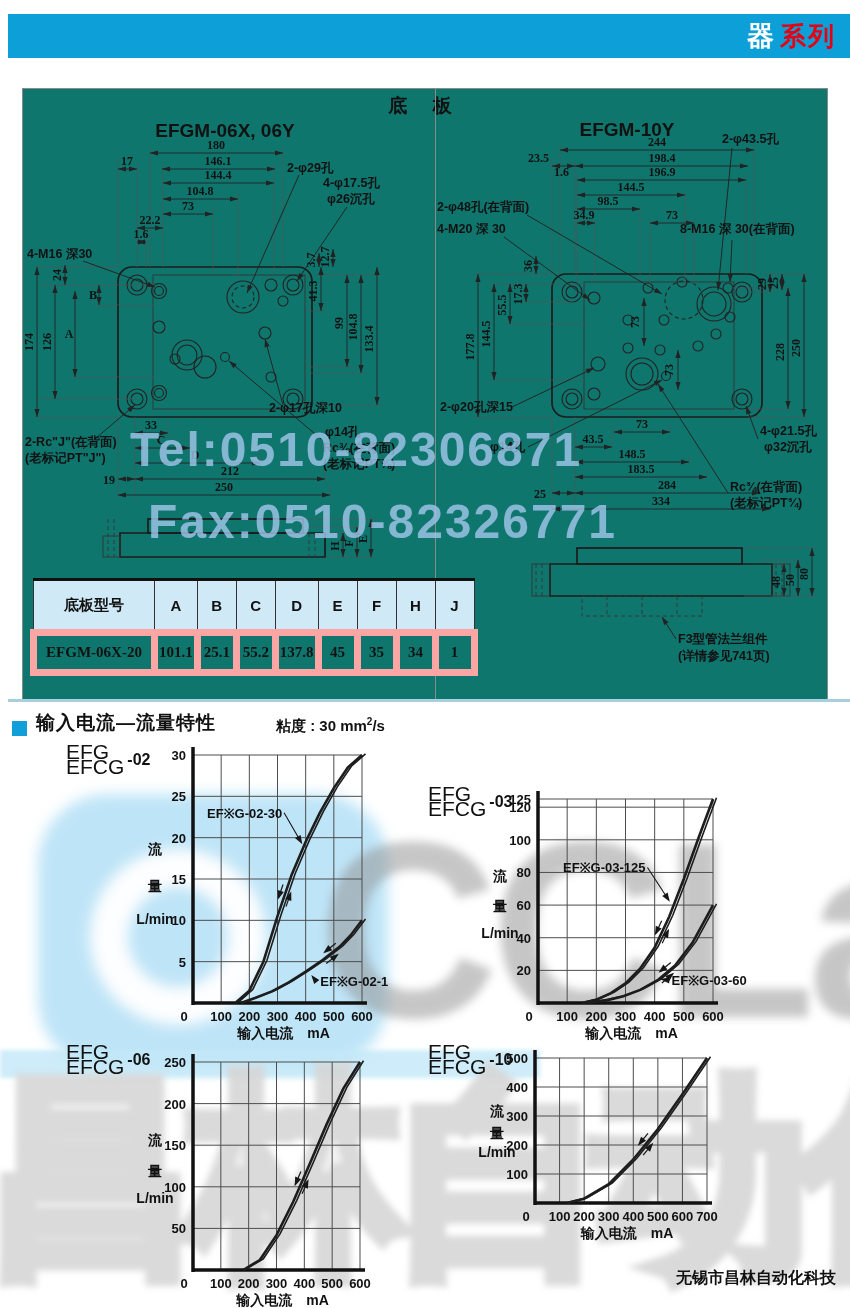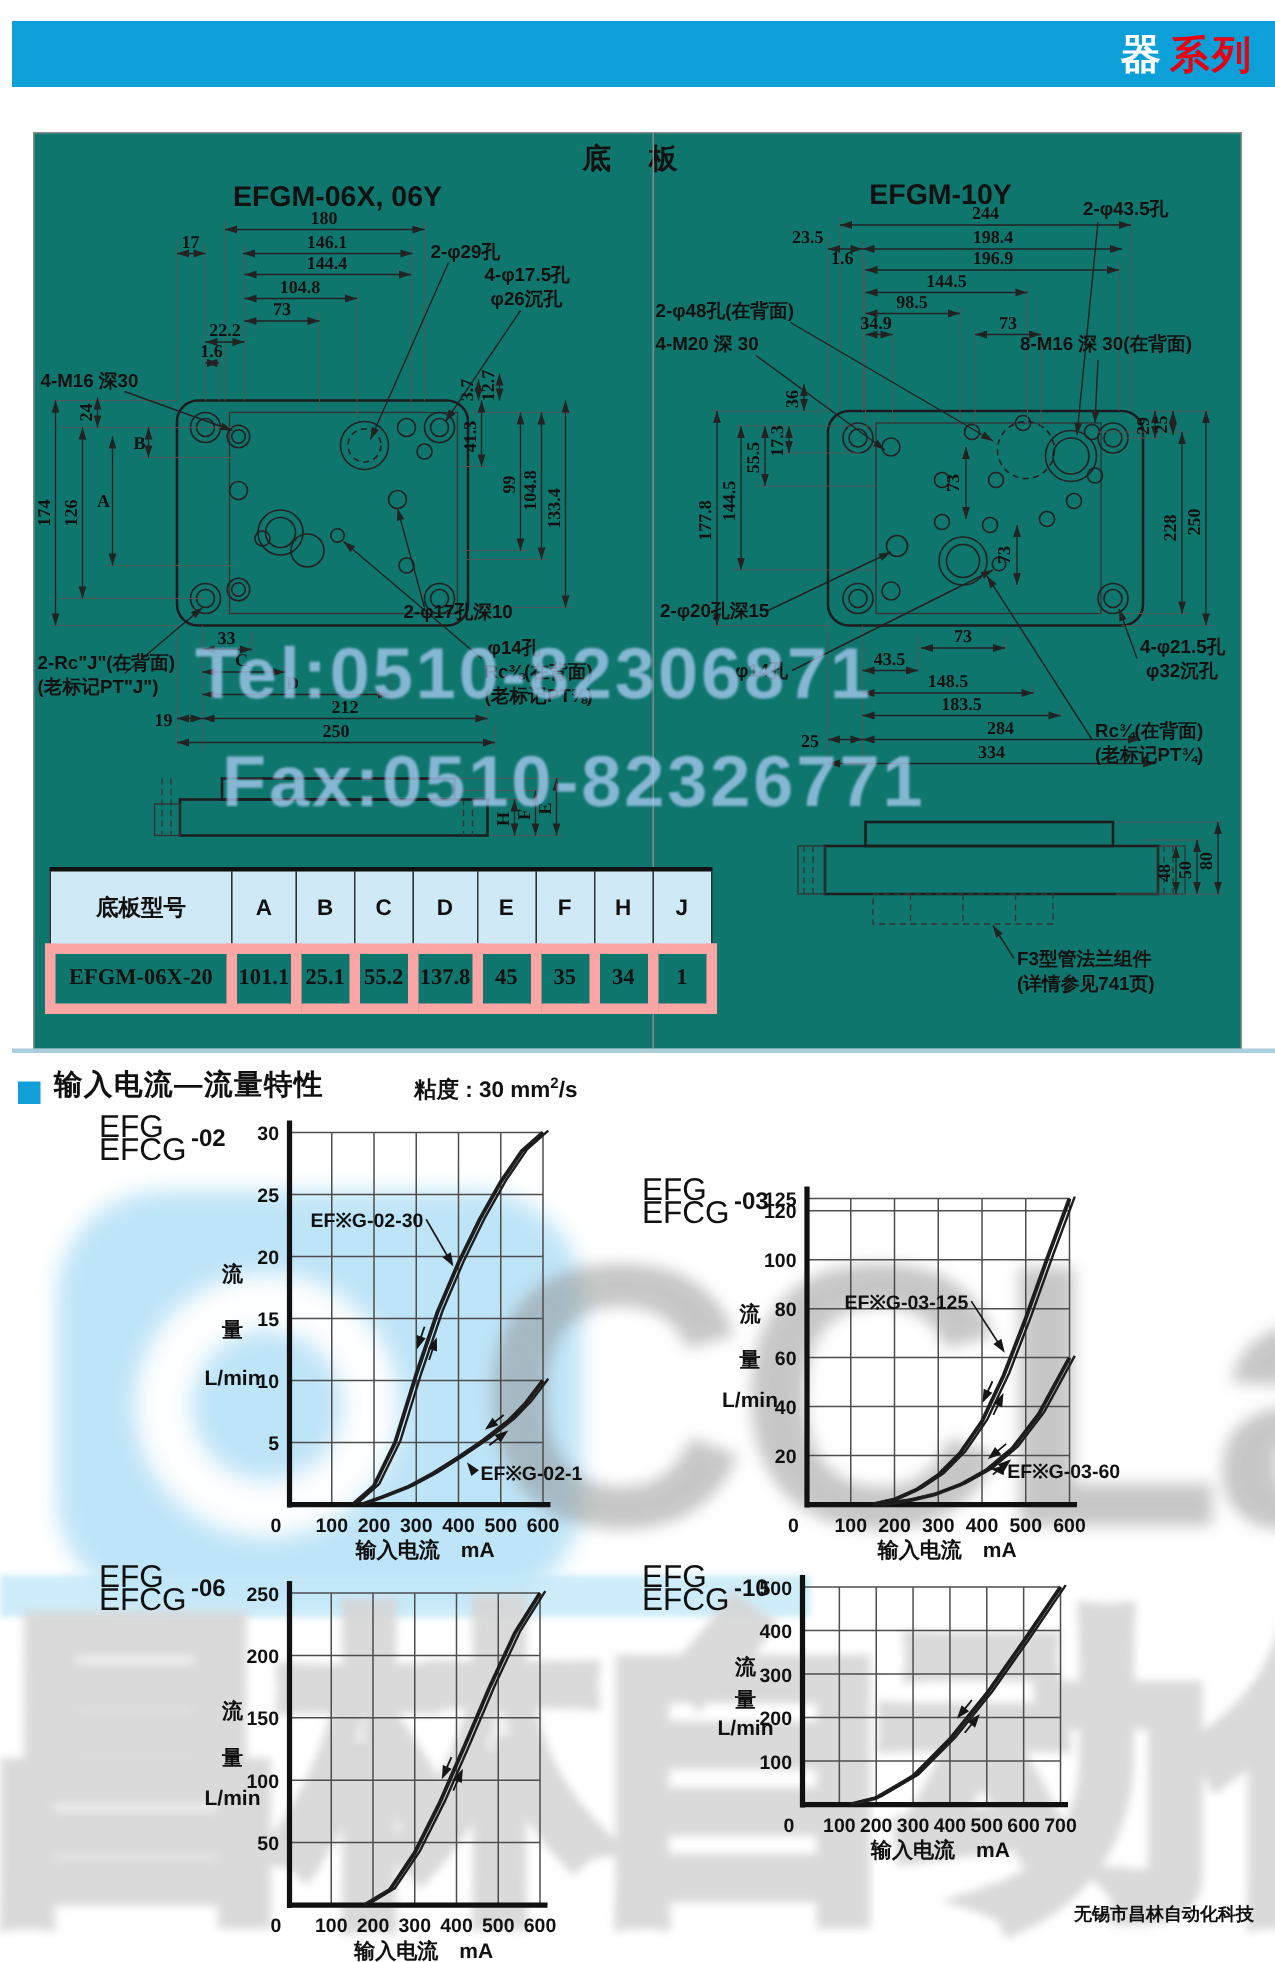--- a/index.html
+++ b/index.html
@@ -53,21 +53,21 @@
   .wm{position:absolute;white-space:nowrap;pointer-events:none;margin-top:16px;}
   .wm-tel{left:130px;top:406px;font-size:48px;font-weight:bold;color:#a3c6ec;z-index:3;opacity:.8;filter:blur(.6px);letter-spacing:2px;}
   .wm-fax{left:148px;top:478px;font-size:48px;font-weight:bold;color:#a3c6ec;z-index:3;opacity:.8;filter:blur(.6px);letter-spacing:2px;}
   .wm-cc{left:318px;top:790px;font-size:250px;font-weight:bold;z-index:1;letter-spacing:-8px;opacity:.5;filter:blur(5px);line-height:1;}
   .wm-cc .g1{color:#8f8f8f;}
   .wm-swoosh{left:38px;top:778px;width:350px;height:275px;border-radius:70px;z-index:1;opacity:.75;filter:blur(7px);
              background:radial-gradient(circle at 40% 52%, #a9dcf5 0 50px, #fdfeff 50px 88px, #a9dcf5 88px 100%);}
   .wm-strip{left:0;top:1034px;width:540px;height:28px;background:#c2e8f8;filter:blur(2px);opacity:.8;z-index:1;}
   .wm-cn{left:-15px;top:1052px;font-size:215px;font-weight:bold;line-height:1;z-index:1;letter-spacing:-12px;
          color:#f2f2f2;-webkit-text-stroke:14px #d6d6d6;filter:blur(3px);opacity:.9;}
-  .footer{position:absolute;left:0;right:14px;top:1268px;text-align:right;font-weight:bold;font-size:12px;z-index:4;}
+  .footer{position:absolute;left:0;right:14px;top:1268px;text-align:right;font-weight:bold;font-size:16px;z-index:4;}
 </style>
 </head>
 <body>
 
 <div id="page">
 
   <div class="topbar">
     <span class="logo-glyph">器</span>
     <span class="series-label">系列</span>
   </div>

